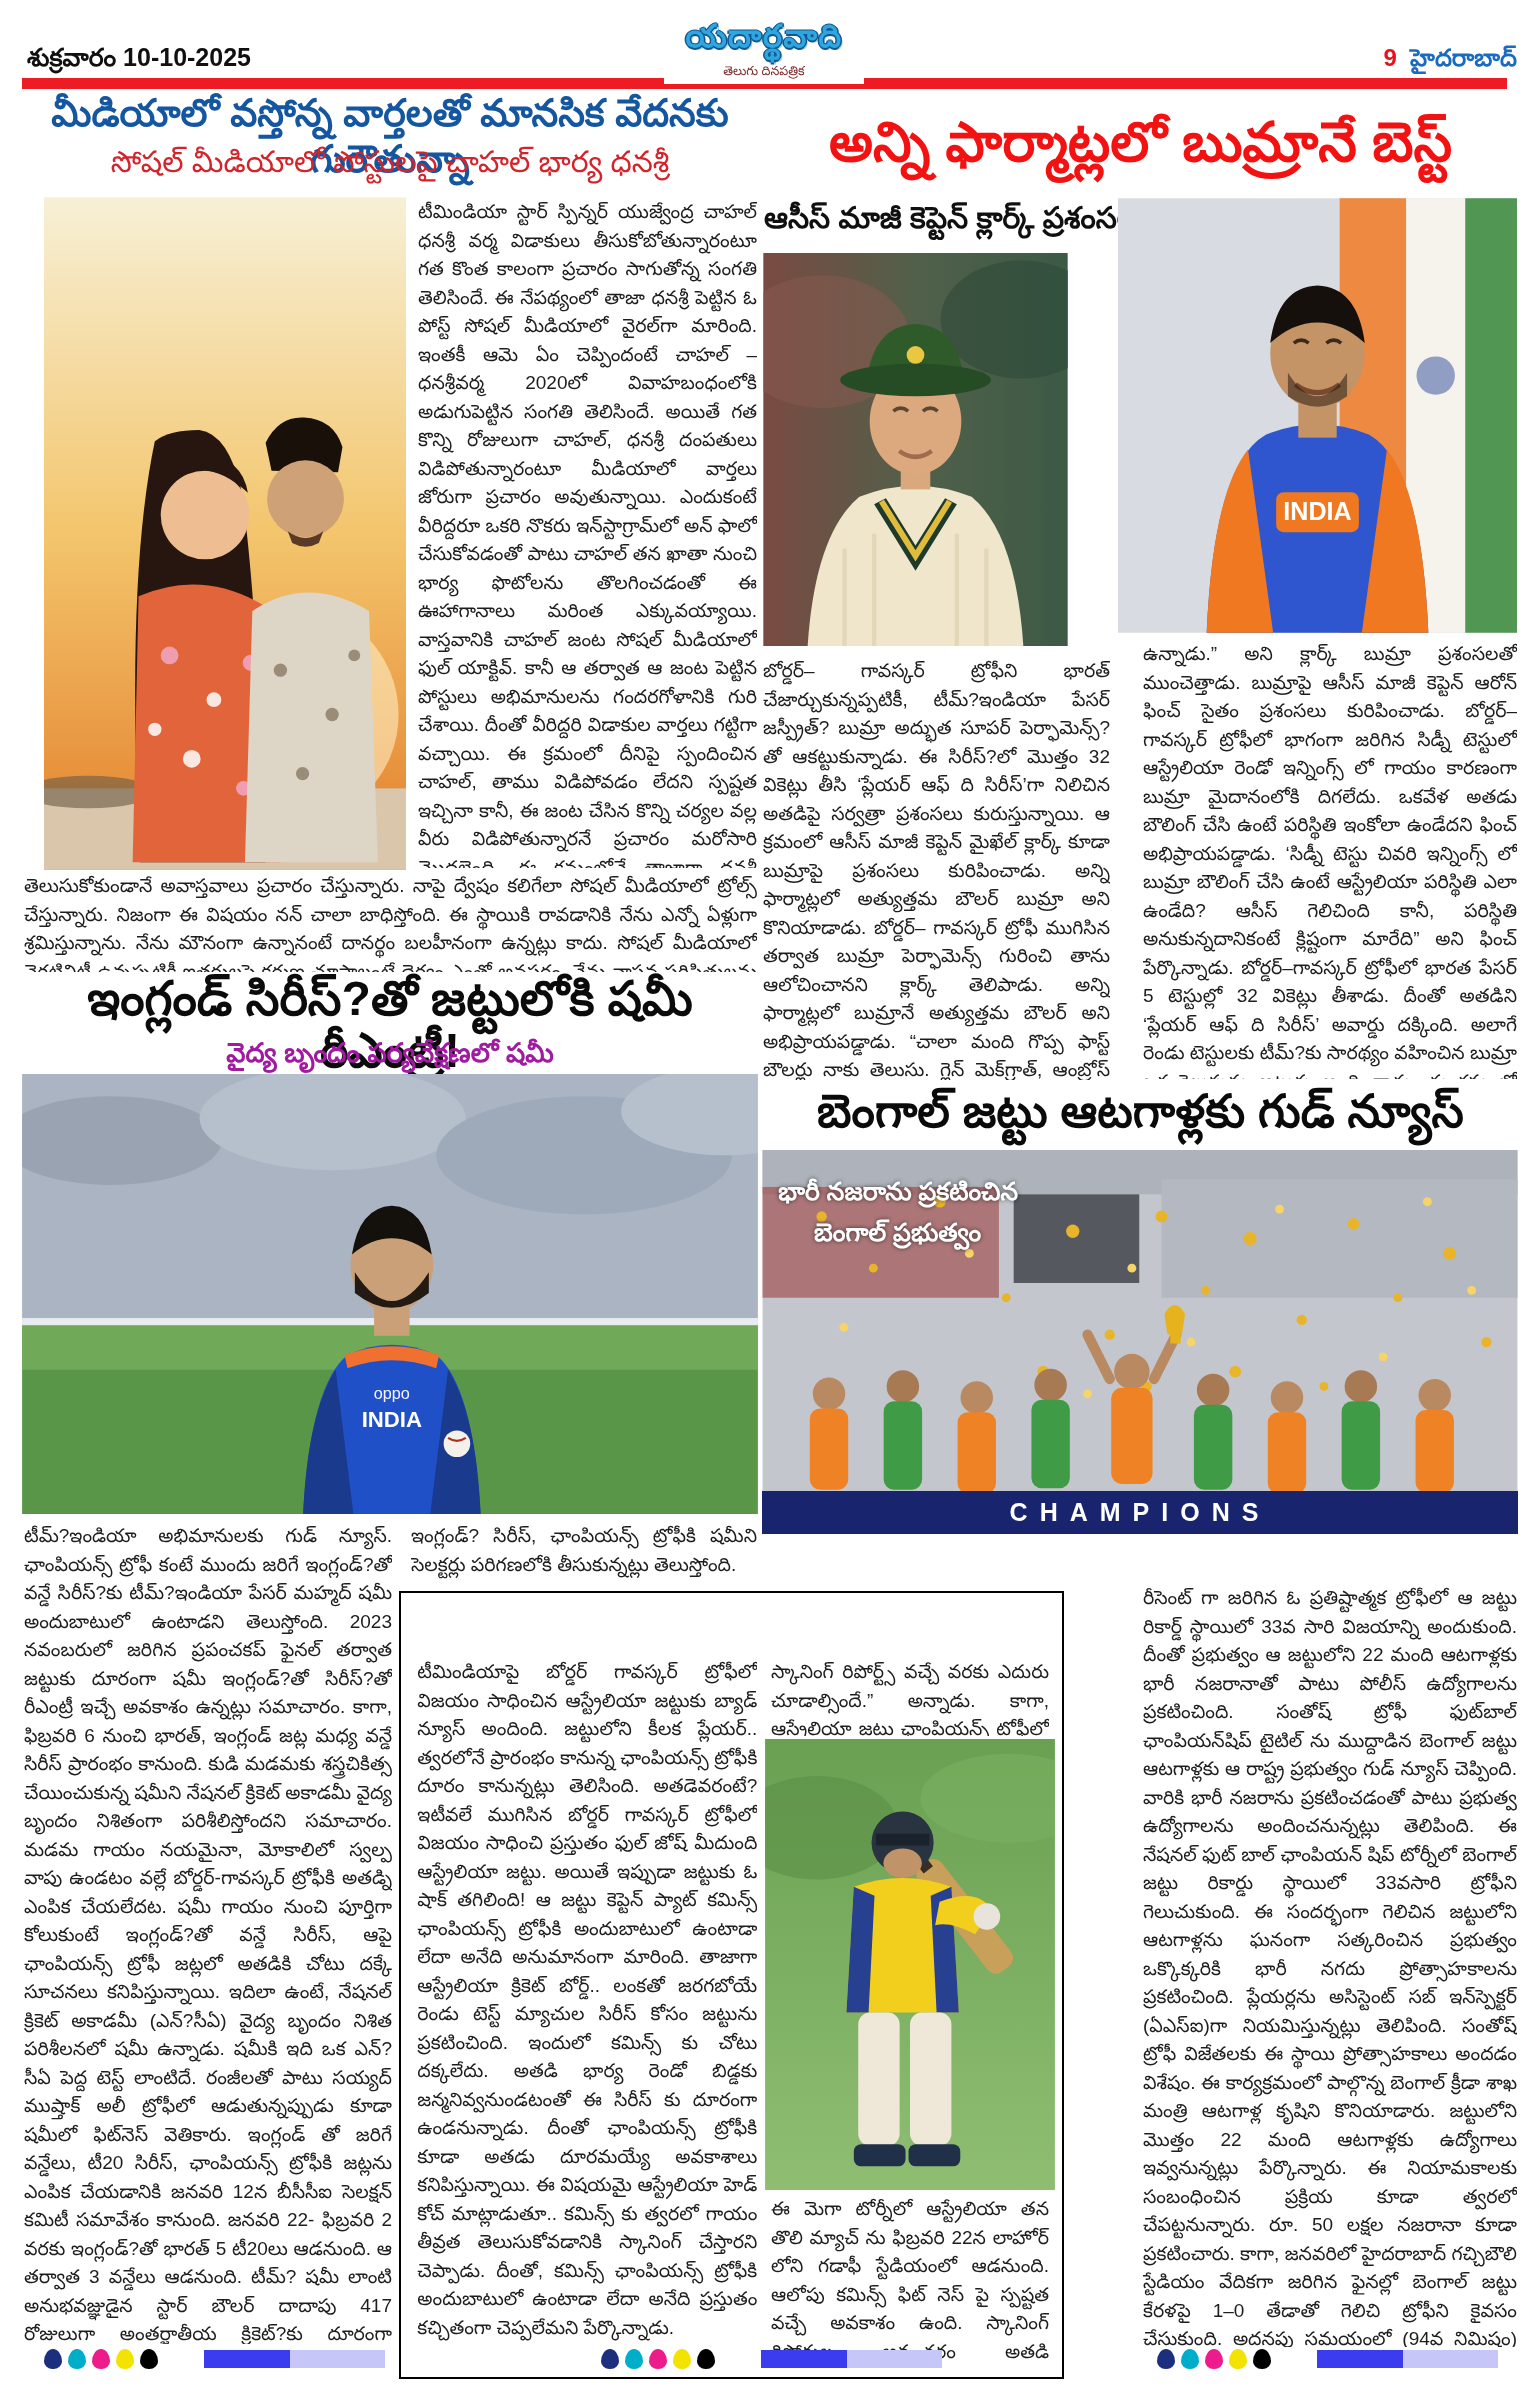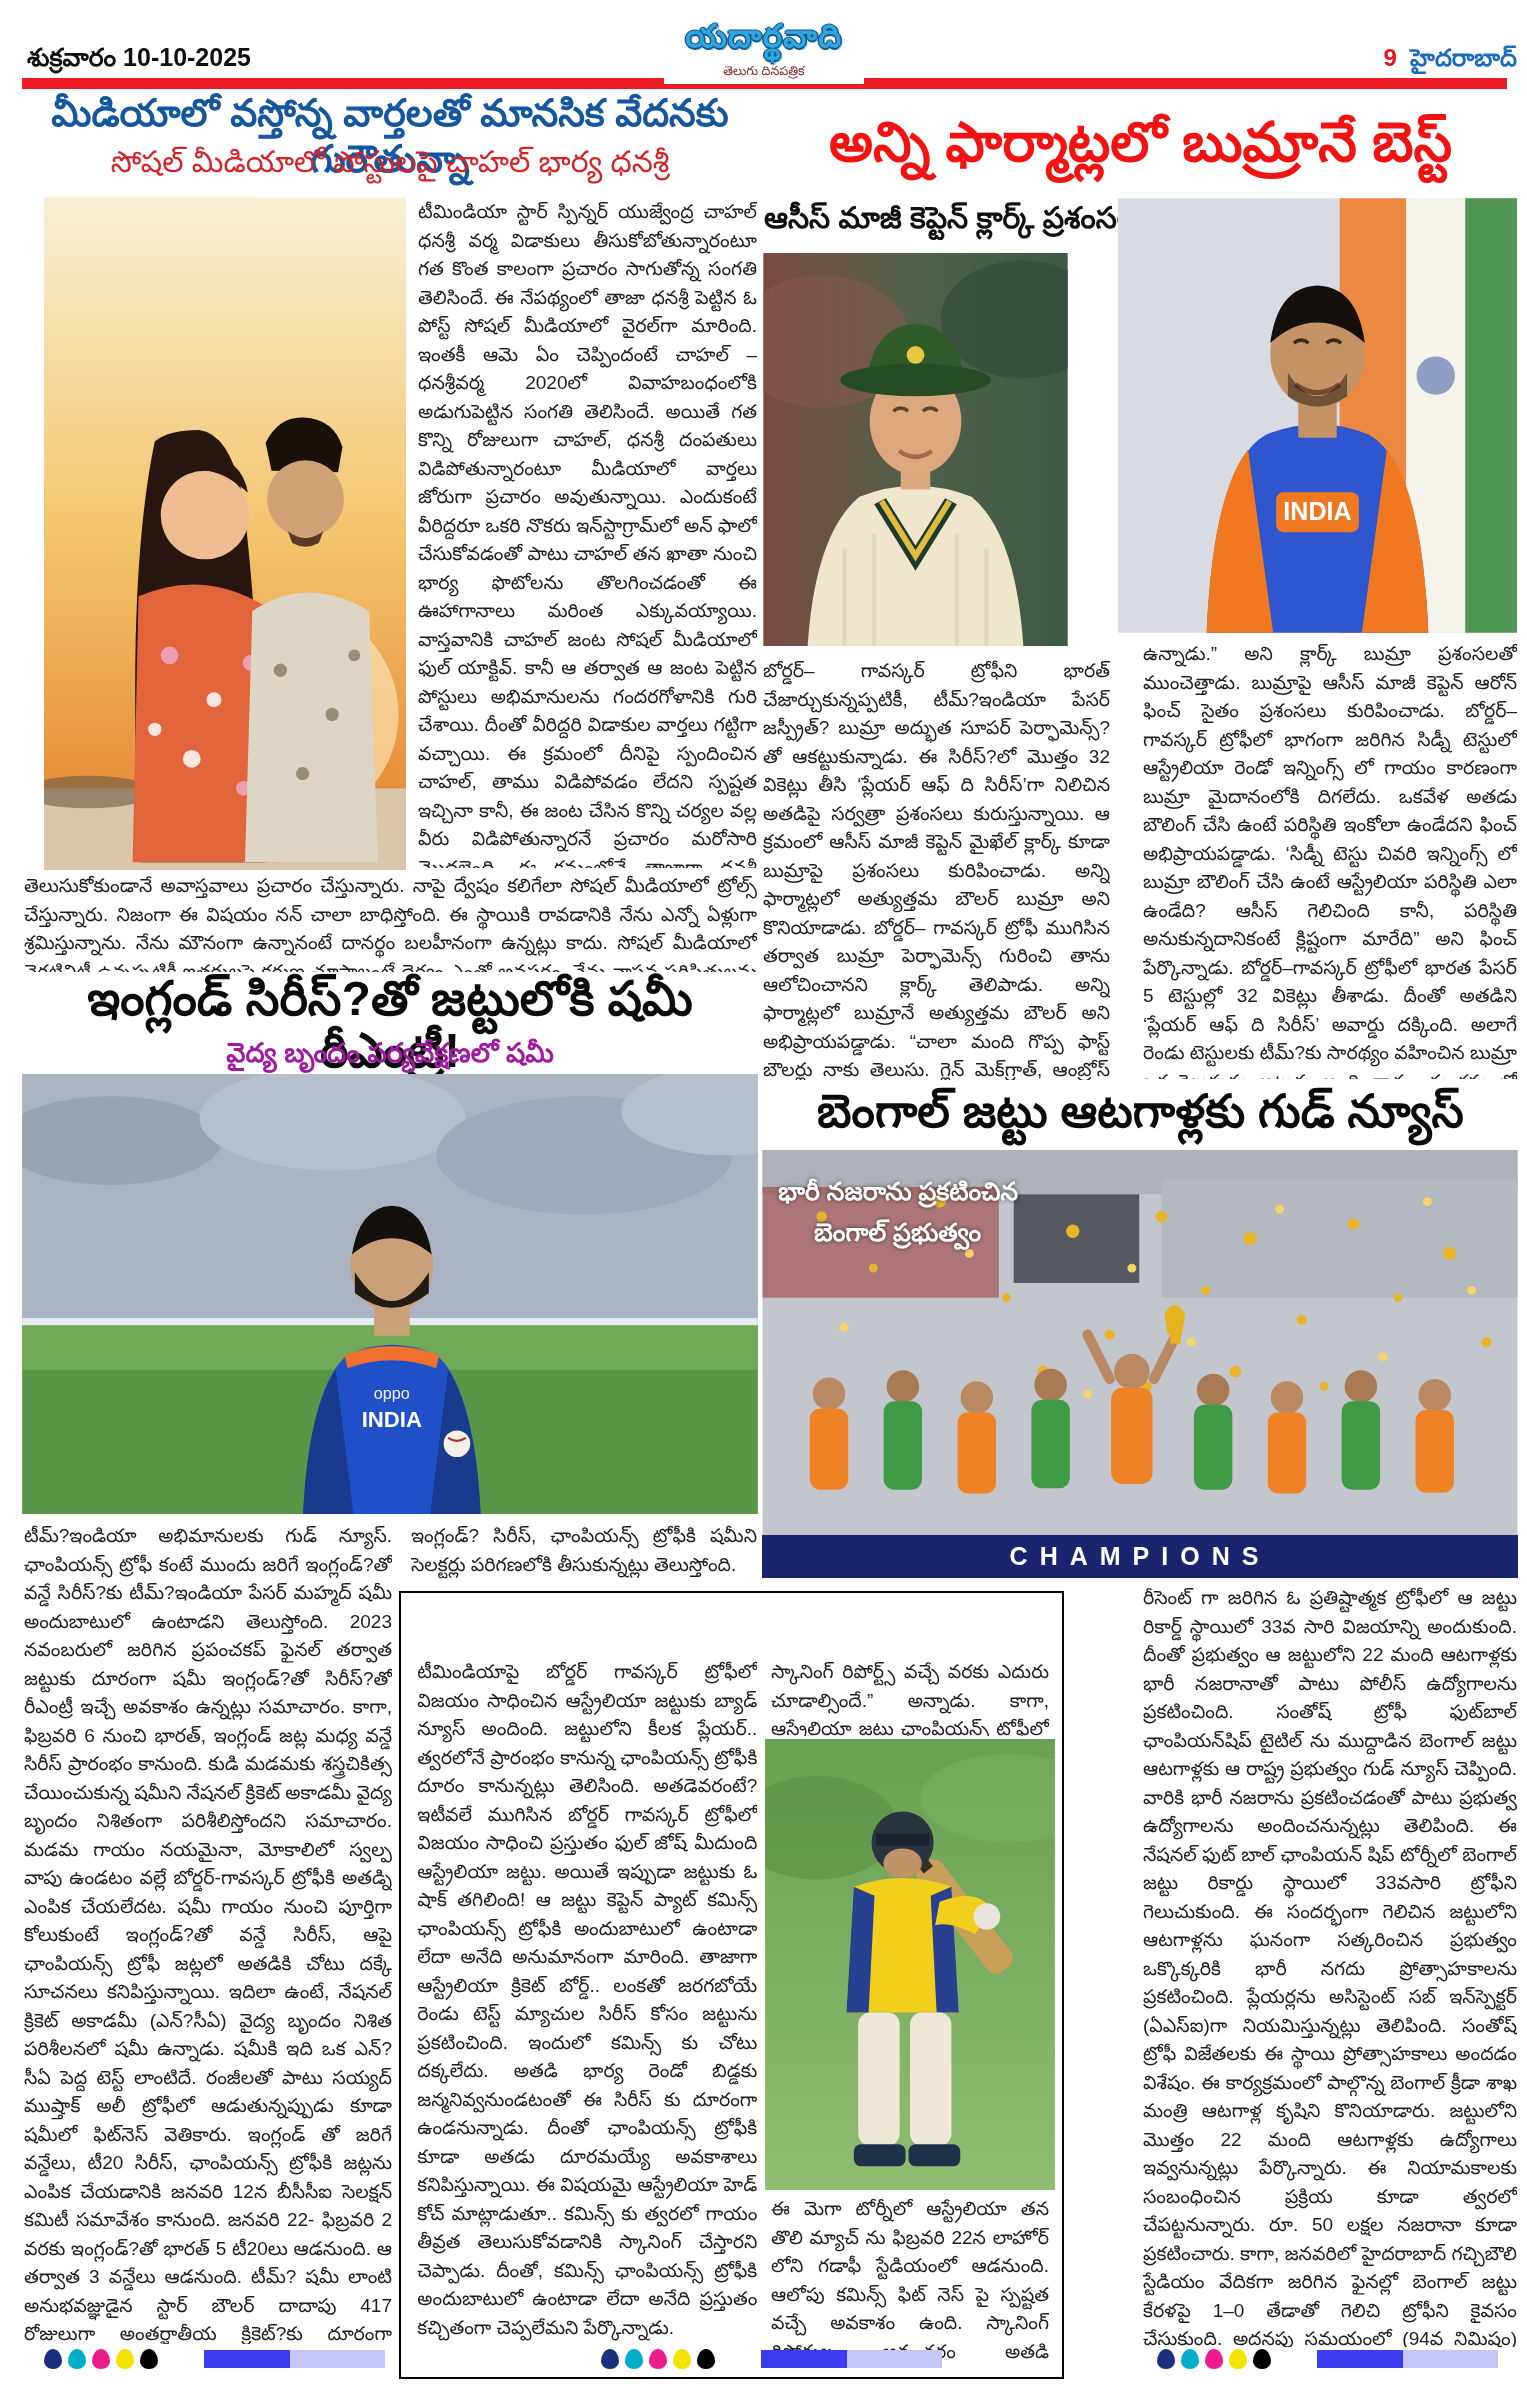--- a/index.html
+++ b/index.html
@@ -45,21 +45,21 @@
   .a3-headline{left:762px;top:99px;width:757px;font-size:55px;line-height:86px;font-weight:800;
       color:#f21212;text-align:center;}
   .a3-subhead{left:764px;top:201px;width:562px;font-size:30px;font-weight:700;color:#101010;}
   .clarke-photo{left:763px;top:253px;width:305px;height:393px;overflow:hidden;}
   .bumrah-photo{left:1118px;top:198px;width:399px;height:435px;overflow:hidden;}
   .a3-col1{left:763px;top:657px;width:347px;height:423px;}
   .a3-col2{left:1143px;top:640px;width:374px;height:439px;}
   
   .a4-headline{left:762px;top:1084px;width:757px;font-size:46px;line-height:55px;font-weight:800;
       color:#0a0a0a;text-align:center;}
-  .a4-photo{left:762px;top:1150px;width:756px;height:428px;overflow:hidden;}
+  .a4-photo{left:762px;top:1150px;width:756px;height:384px;overflow:hidden;}
   .a4-overlay{position:absolute;left:16.3px;color:#ffffff;font-size:25px;font-weight:700;
       text-shadow:0 0 4.4px rgba(0,0,0,.65);}
   .a4-overlay.l1{top:27px;}
   .a4-overlay.l2{top:68px;left:52px;}
   .a4-strip{position:absolute;left:0;right:0;bottom:0;height:43px;background:#18256e;color:#fff;
       font-size:25px;font-weight:800;letter-spacing:12px;text-align:center;line-height:43px;}
   .a4-col{left:1143px;top:1584px;width:374px;height:763px;}
   
   .pm-row{left:44px;right:30px;top:2348px;height:22px;display:flex;justify-content:space-between;align-items:center;}
   .pm-group{display:flex;align-items:center;}

